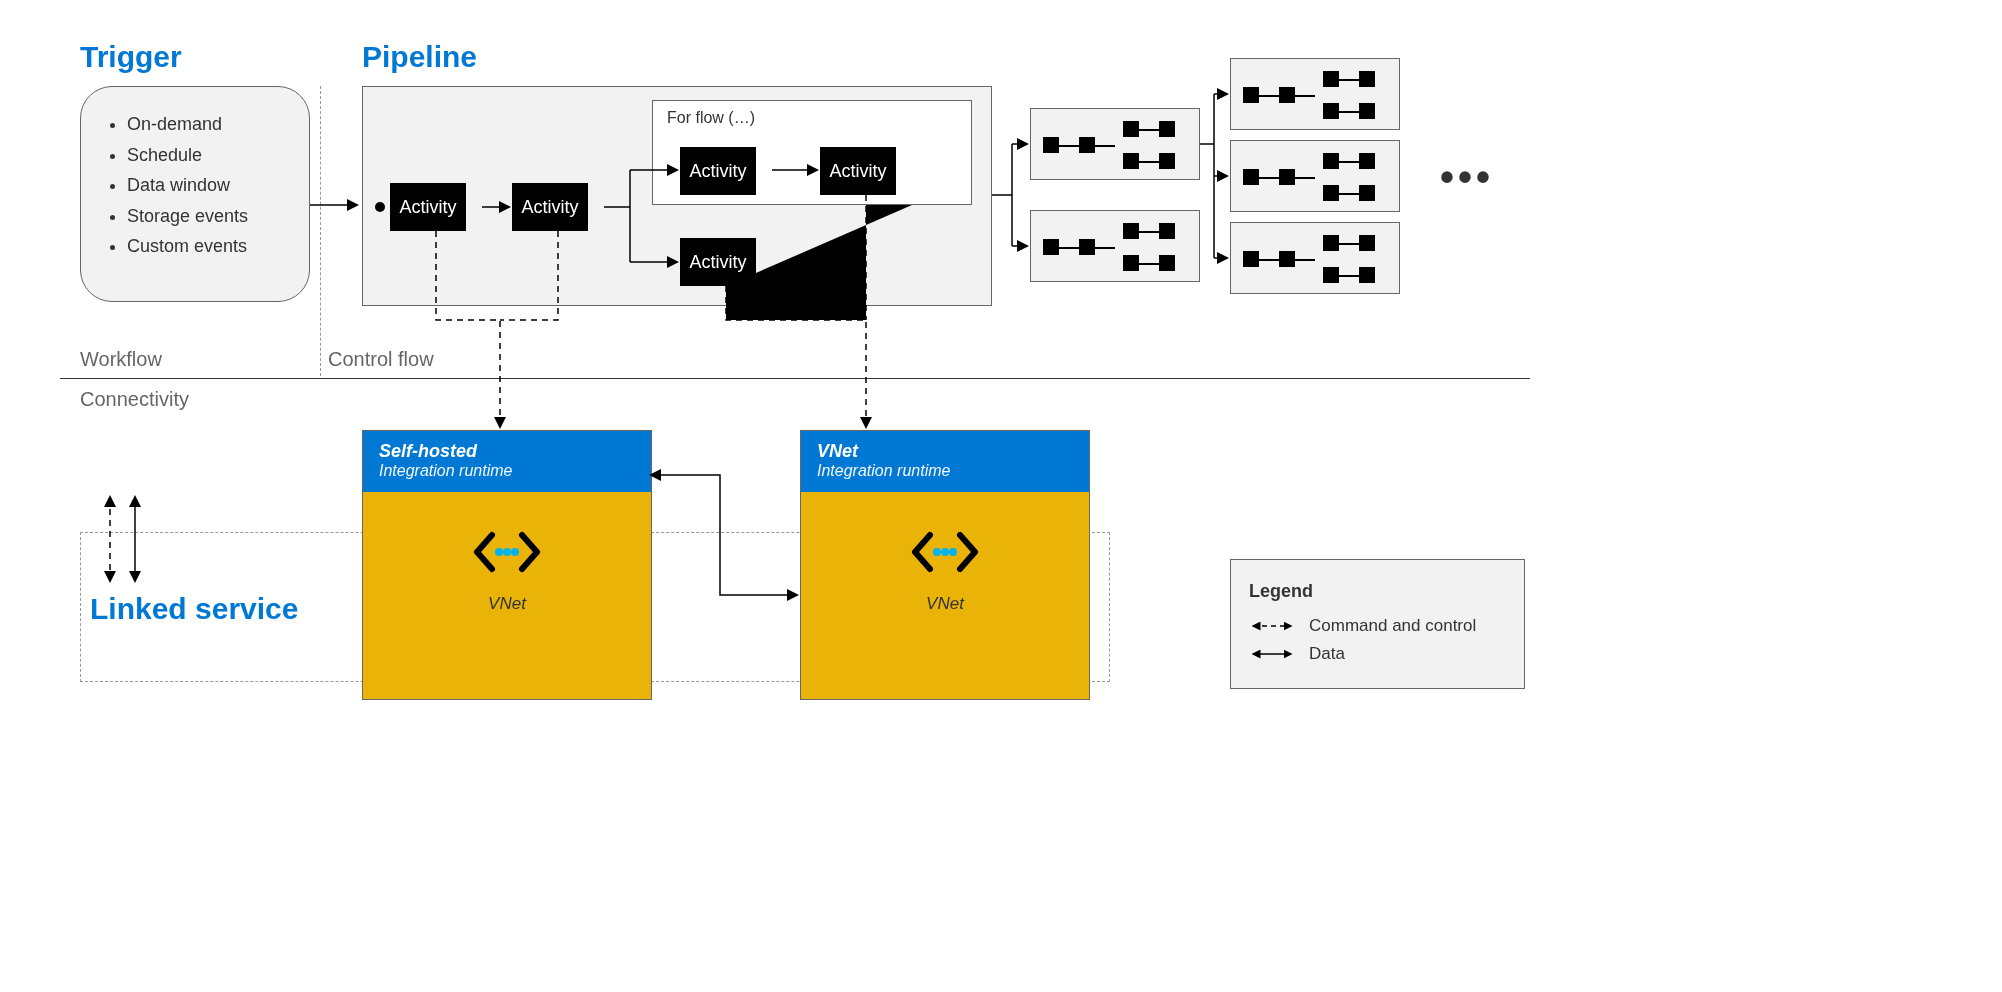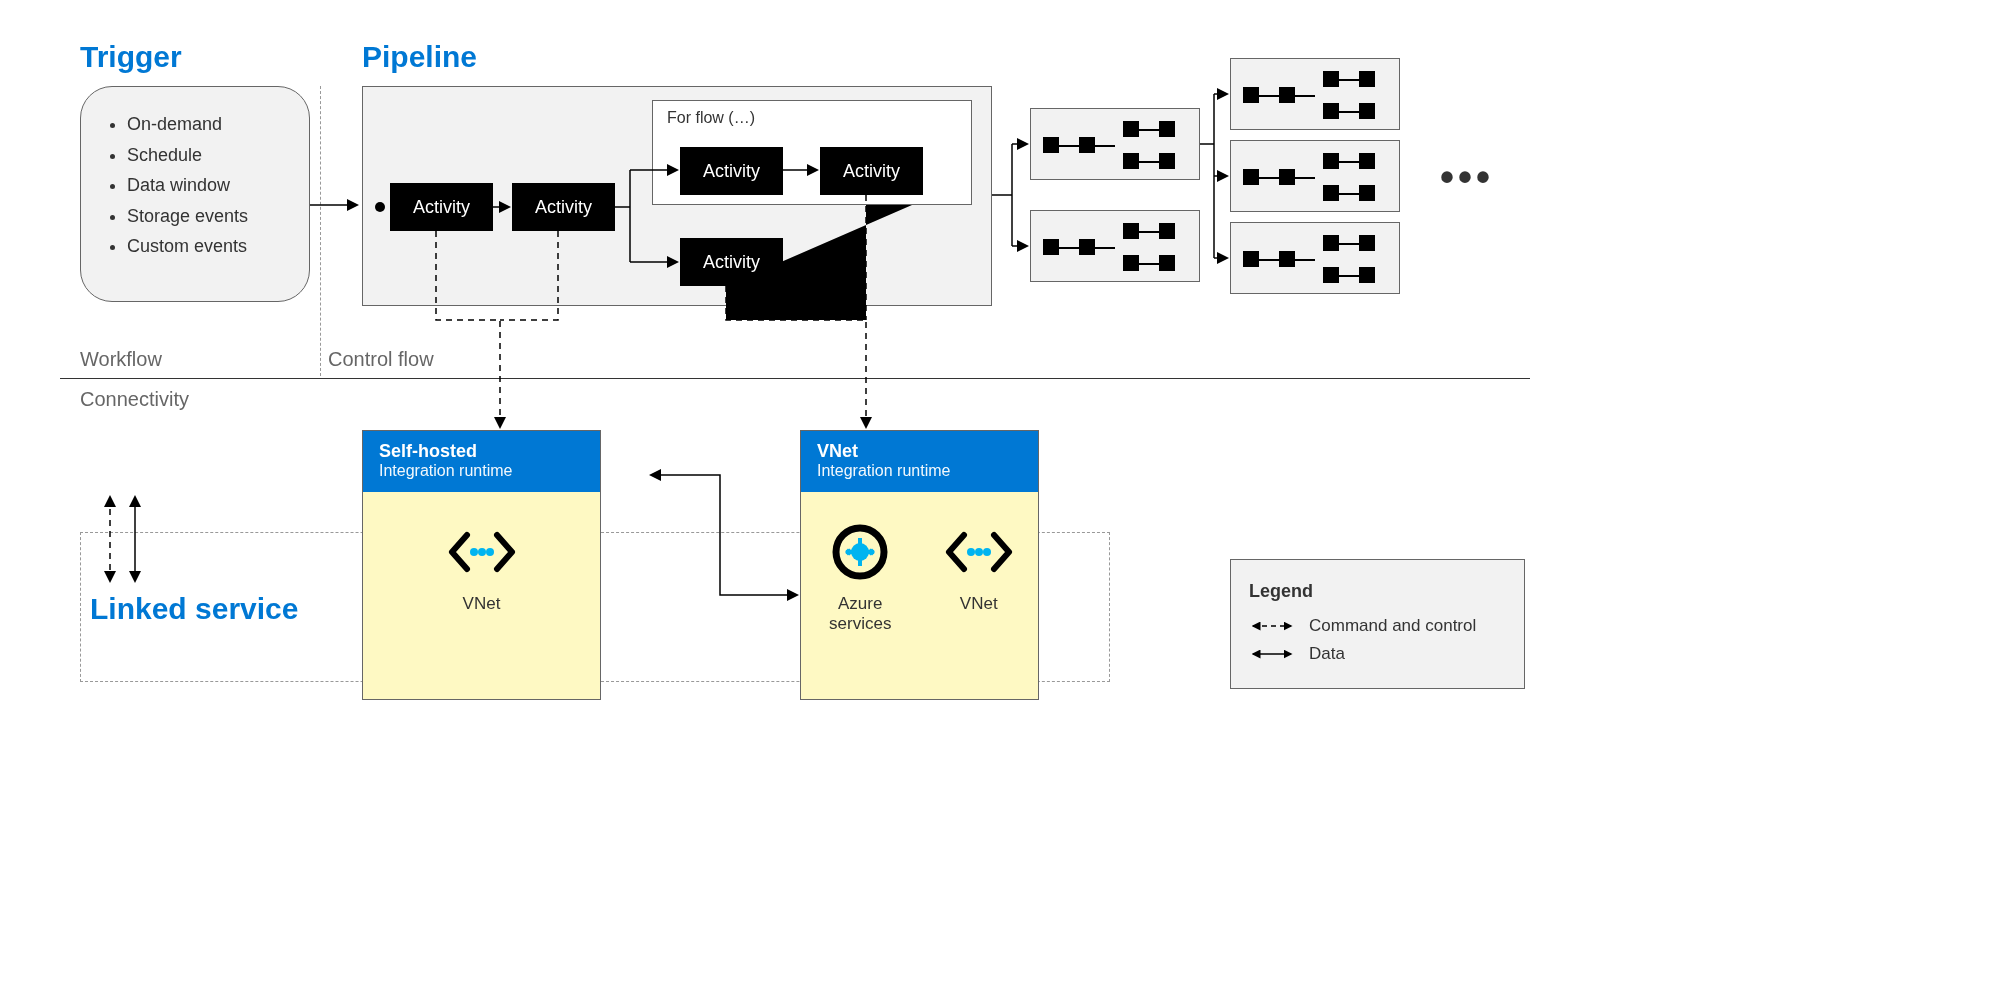--- a/index.html
+++ b/index.html
@@ -7,38 +7,38 @@
 
   .heading { color: #0078d4; font-size: 30px; font-weight: 600; position: absolute; }
   .gray-label { color: #666; font-size: 20px; position: absolute; }
 
   .box { border: 1.5px solid #666; position: absolute; }
   .trigger-box { left: 80px; top: 86px; width: 230px; height: 216px; background:#f2f2f2; padding: 22px 28px; border-radius: 32px; }
   .trigger-box ul { list-style: disc; margin-left: 18px; font-size: 18px; line-height: 1.7; }
 
   .pipeline-box { left: 362px; top: 86px; width: 630px; height: 220px; background:#f2f2f2; }
 
-  .activity { position:absolute; background:#000; color:#fff; font-size:18px; text-align:center; padding:14px 0; width:103px; height:48px; }
+  .activity { position:absolute; background:#000; color:#fff; font-size:18px; text-align:center; padding:14px 0; width:76px; height:48px; }
 
   .foreach-box { position:absolute; left:652px; top:100px; width:320px; height:105px; border:1.5px solid #666; background:#fff; }
   .foreach-label { position:absolute; font-size:16px; }
 
   
   .mini { position:absolute; width:170px; height:72px; background:#f2f2f2; border:1.5px solid #666; }
   .mini .sq { position:absolute; width:16px; height:16px; background:#000; }
   .mini .ln { position:absolute; height:1.5px; background:#000; }
 
   .more-dots { position:absolute; font-size:40px; font-weight:bold; letter-spacing:4px; }
 
   
   .hline { position:absolute; background:#333; height:1px; }
   .vline-dash { position:absolute; border-left:1.5px dashed #999; }
 
   
-  .ir-card { position:absolute; width:239px; height:270px; background:#fef9c3; border:1.5px solid #666; }
+  .ir-card { position:absolute; width:290px; height:270px; background:#eab308; border:1.5px solid #666;font-style:italic; }
   .ir-header { background:#0078d4; color:#fff; padding:10px 16px 12px; }
   .ir-header .title { font-weight:600; font-size:18px; }
   .ir-header .sub { font-size:16px; opacity:0.95; }
   .ir-body { display:flex; gap:40px; padding:30px 20px 0; justify-content:center; }
   .ir-item { text-align:center; font-size:17px; width:120px; }
   .ir-item .ic { height:60px; display:flex; align-items:center; justify-content:center; margin-bottom:12px; }
 
   
   .linked-box { position:absolute; border:1.5px dashed #999; }
 
@@ -171,41 +171,20 @@
     </div>
   </div>
 </div>
 
 <div class="ir-card" style="left:800px; top:430px;">
   <div class="ir-header">
     <div class="title">VNet</div>
     <div class="sub">Integration runtime</div>
   </div>
   <div class="ir-body">
-    <div class="ir-item">
-      <div class="ic">
-        <svg width="60" height="60" viewBox="0 0 60 60">
-          <circle cx="30" cy="30" r="24" fill="none" stroke="#000" stroke-width="7"></circle>
-          <g transform="translate(30 30)">
-            <circle r="9" fill="#00b4f0"></circle>
-            <g fill="#00b4f0">
-              <rect x="-2" y="-14" width="4" height="6"></rect>
-                <rect x="-2" y="8" width="4" height="6"></rect>
-              <rect x="-14" y="-2" width="6" height="4"></rect>
-                <rect x="8" y="-2" width="6" height="4"></rect>
-              <rect x="6" y="-11" width="4" height="6" transform="rotate(45)"></rect>
-                <rect x="-10" y="5" width="4" height="6" transform="rotate(45)"></rect>
-              <rect x="6" y="5" width="4" height="6" transform="rotate(-45)"></rect>
-                <rect x="-10" y="-11" width="4" height="6" transform="rotate(-45)"></rect>
-            </g>
-          </g>
-        </svg>
-      </div>
-      <div>Azure services</div>
-    </div>
     <div class="ir-item">
       <div class="ic">
         <svg width="70" height="50" viewBox="0 0 70 50">
           <path d="M5 25 L20 8 M5 25 L20 42" stroke="#000" stroke-width="6" fill="none" stroke-linecap="round"></path>
           <path d="M65 25 L50 8 M65 25 L50 42" stroke="#000" stroke-width="6" fill="none" stroke-linecap="round"></path>
           <circle cx="27" cy="25" r="4" fill="#00b4f0"></circle>
             <circle cx="35" cy="25" r="4" fill="#00b4f0"></circle>
             <circle cx="43" cy="25" r="4" fill="#00b4f0"></circle>
         </svg>
       </div>

